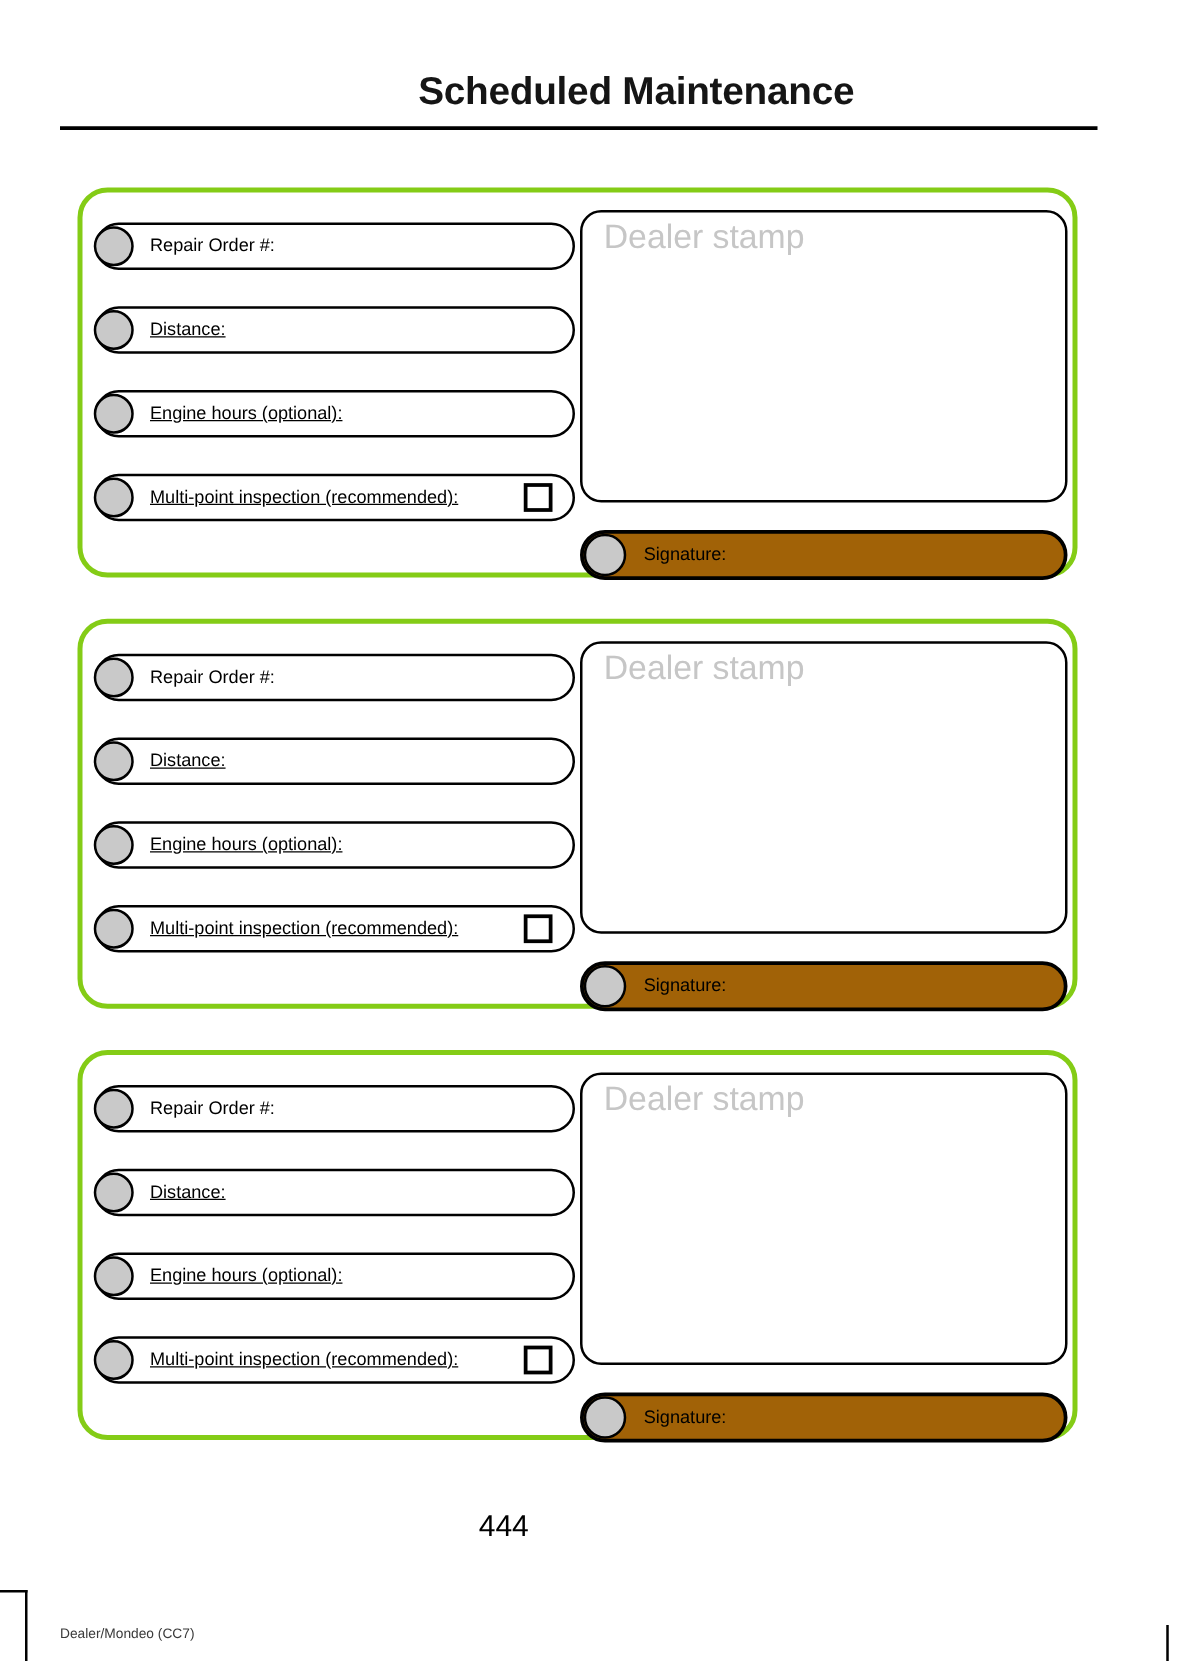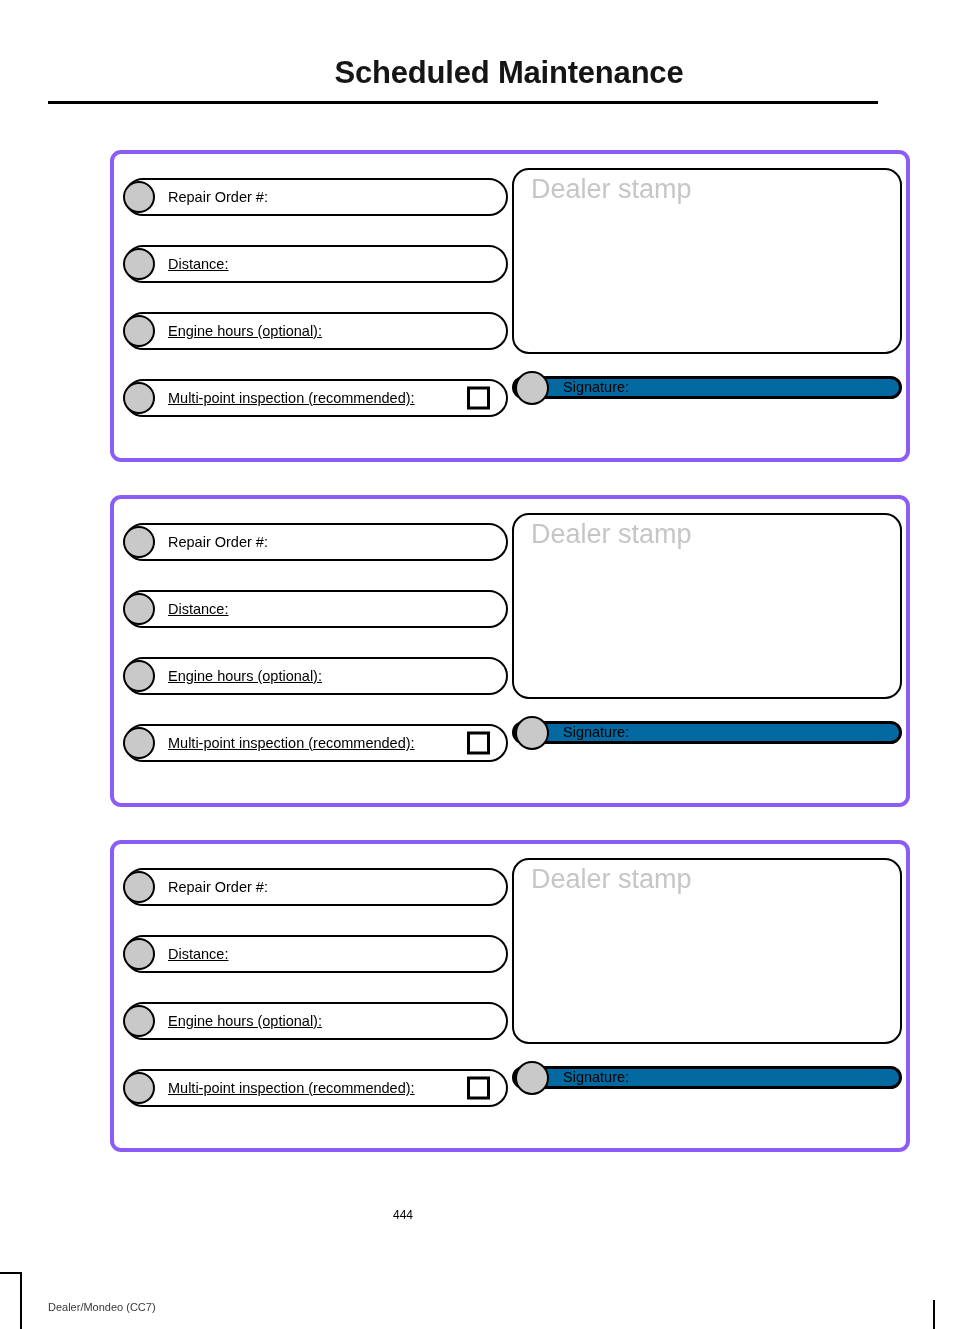--- a/index.html
+++ b/index.html
@@ -37,25 +37,24 @@
     height: 3px;
     background: #000000;
   }
 
   
   .card {
     position: absolute;
     left: 62px;
     width: 800px;
     height: 312px;
-    border: 4px solid #8b5cf6;
-    border-radius: 11px;
-    box-sizing: border-box;
-    background: #ffffff;
-    margin-left: 48px;
+    border: 4px solid #84cc16;
+    border-radius: 24px;
+    box-sizing: border-box;
+    background: #ffffff;
   }
   .card-1 { top: 150px; }
   .card-2 { top: 495px; }
   .card-3 { top: 840px; }
 
   
   .left-col {
     position: absolute;
     left: 10px;
     top: 24px;
@@ -106,43 +105,43 @@
 
   
   .right-col {
     position: absolute;
     left: 398px;
     top: 14px;
     width: 390px;
   }
   .stamp-box {
     position: relative;
-    height: 186px;
+    height: 234px;
     border: 2.5px solid #000000;
     border-radius: 17px;
     box-sizing: border-box;
     background: #ffffff;
   }
   .stamp-label {
     position: absolute;
     left: 17px;
     top: 4px;
     font-size: 27px;
     color: #c6c6c6;
     line-height: 1.15;
     white-space: nowrap;
   }
   .sig-pill {
     position: relative;
     margin-top: 22px;
-    height: 23px;
+    height: 40px;
     border: 3px solid #000000;
     border-radius: 20px;
     box-sizing: border-box;
-    background: #0369a1;
+    background: #a16207;
     display: flex;
     align-items: center;
   }
   .sig-bullet {
     position: absolute;
     left: 0px;
     top: 50%;
     transform: translateY(-50%);
     width: 34px;
     height: 34px;
@@ -158,21 +157,21 @@
     line-height: 1;
   }
 
   
   .page-number {
     position: absolute;
     left: 0;
     top: 1208px;
     width: 806px;
     text-align: center;
-    font-size: 12px;
+    font-size: 24px;
     color: #000000;
   }
   .footer-note {
     position: absolute;
     left: 48px;
     top: 1301px;
     font-size: 11px;
     color: #3a3a3a;
   }
 

